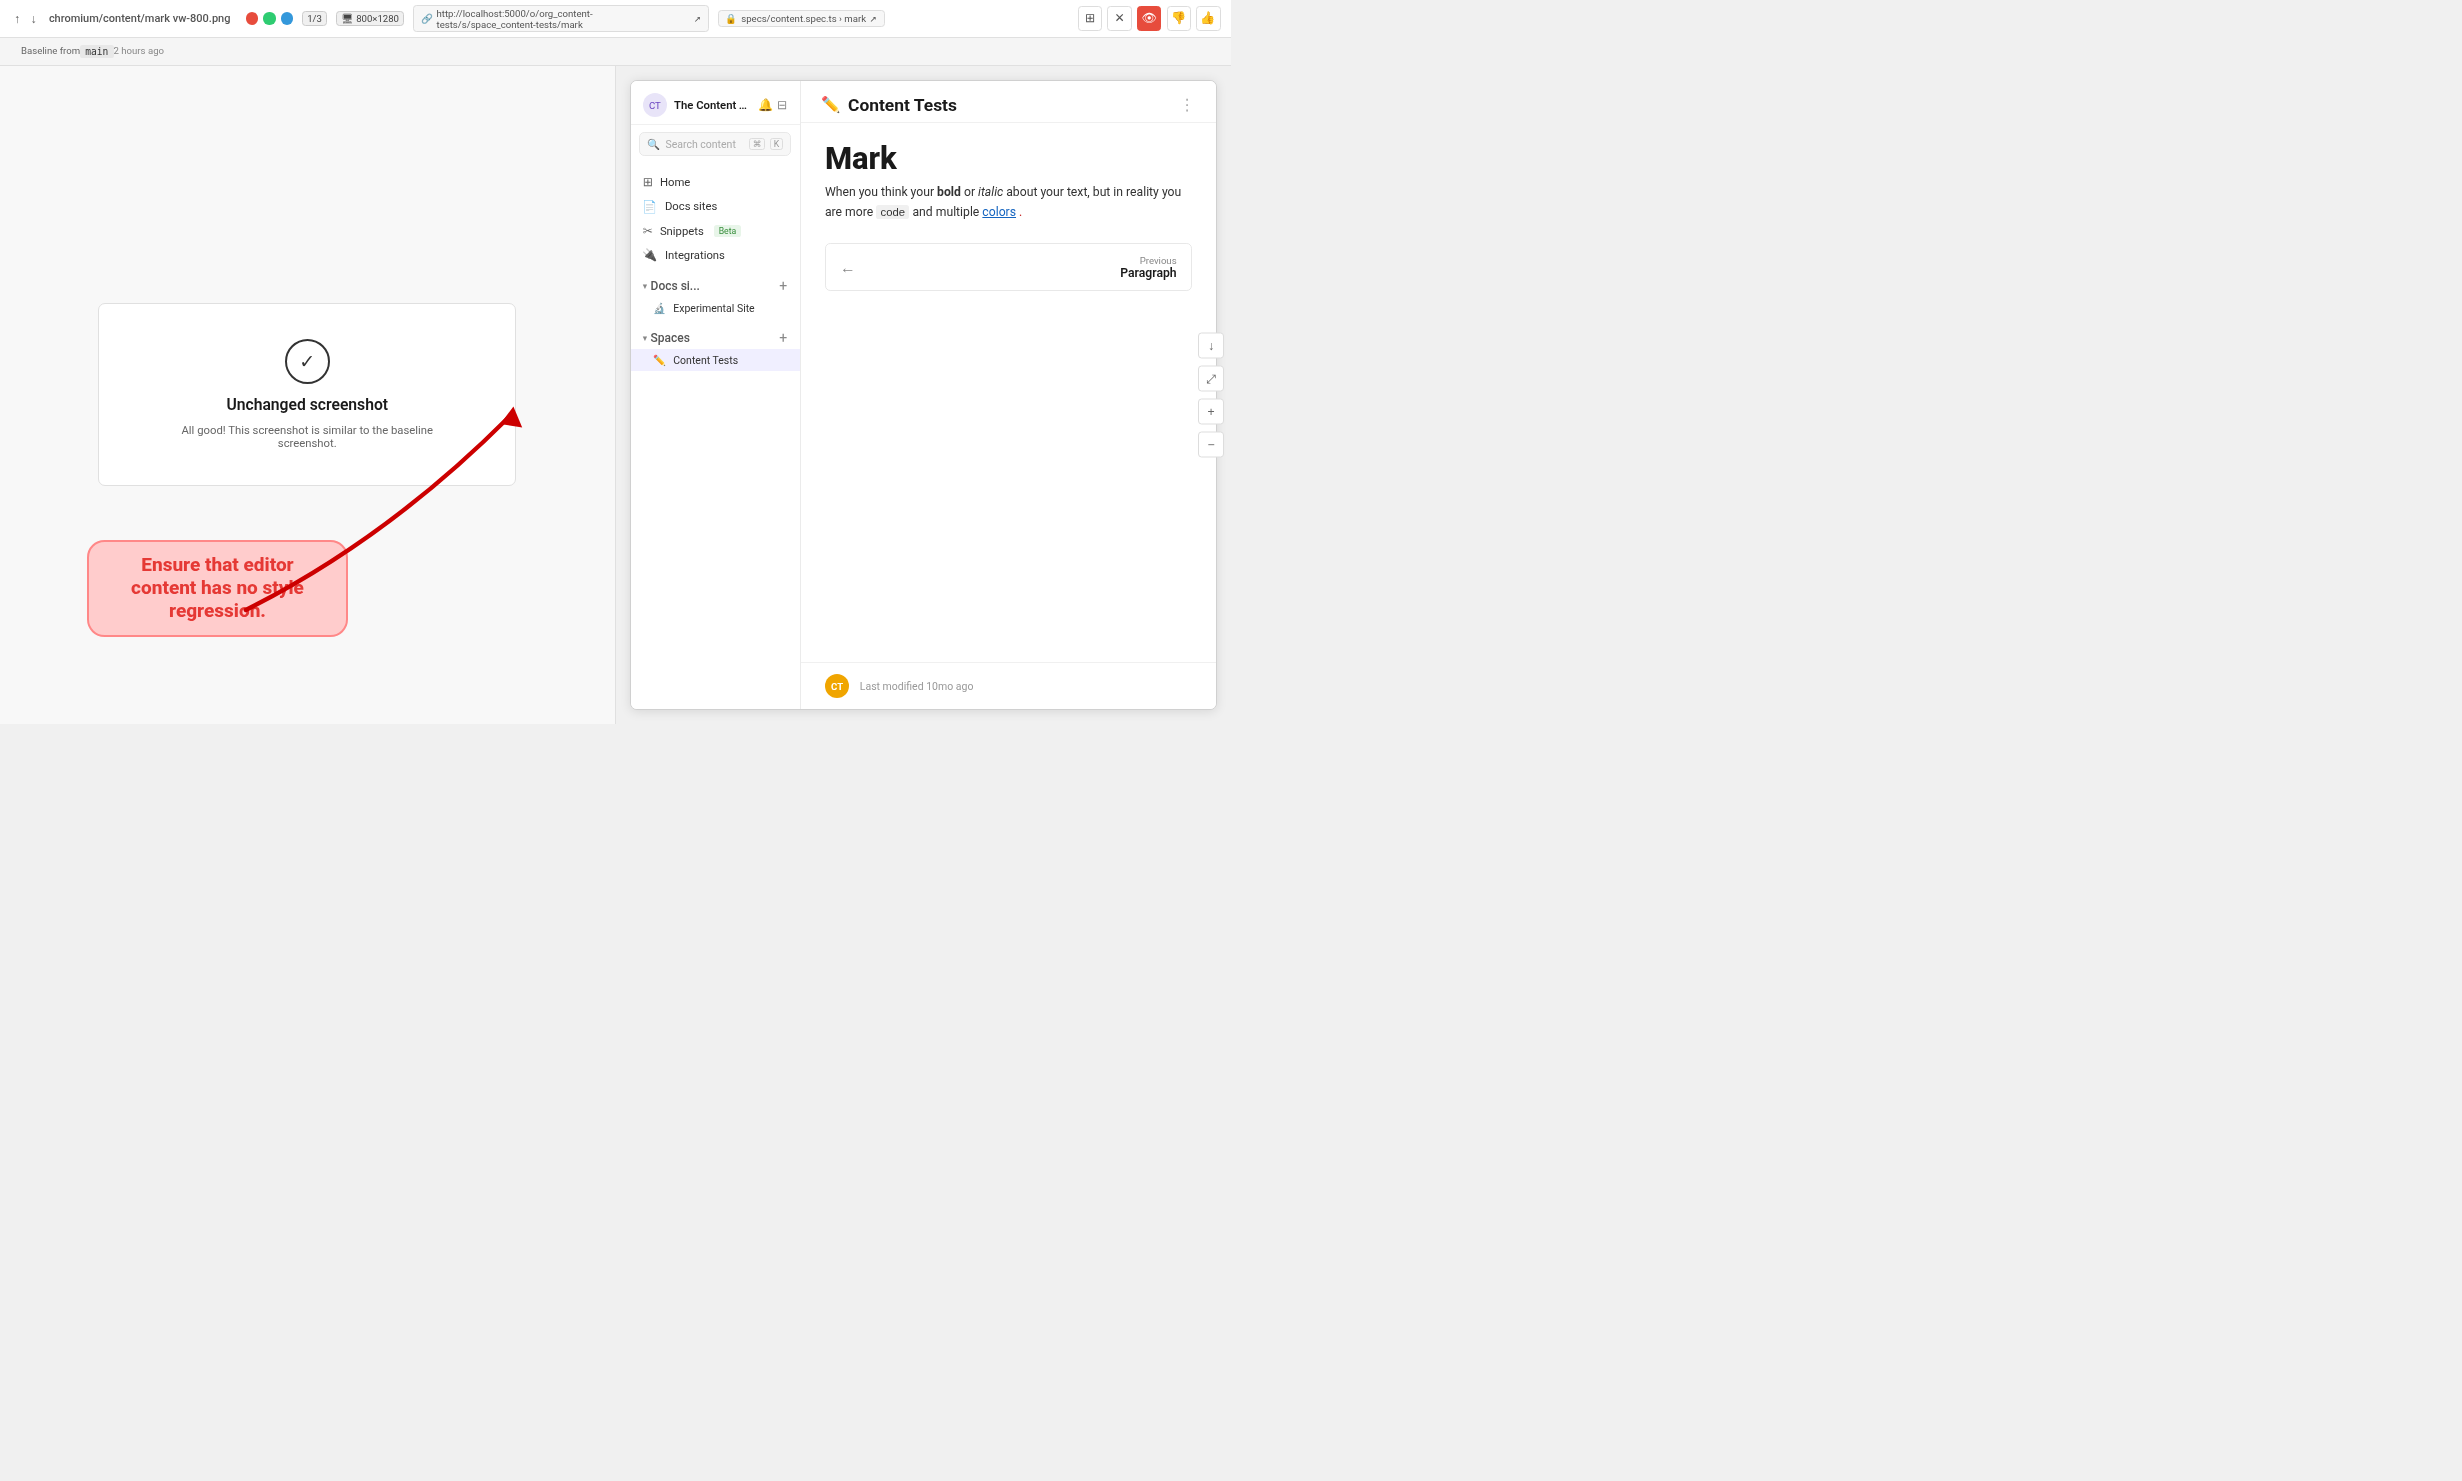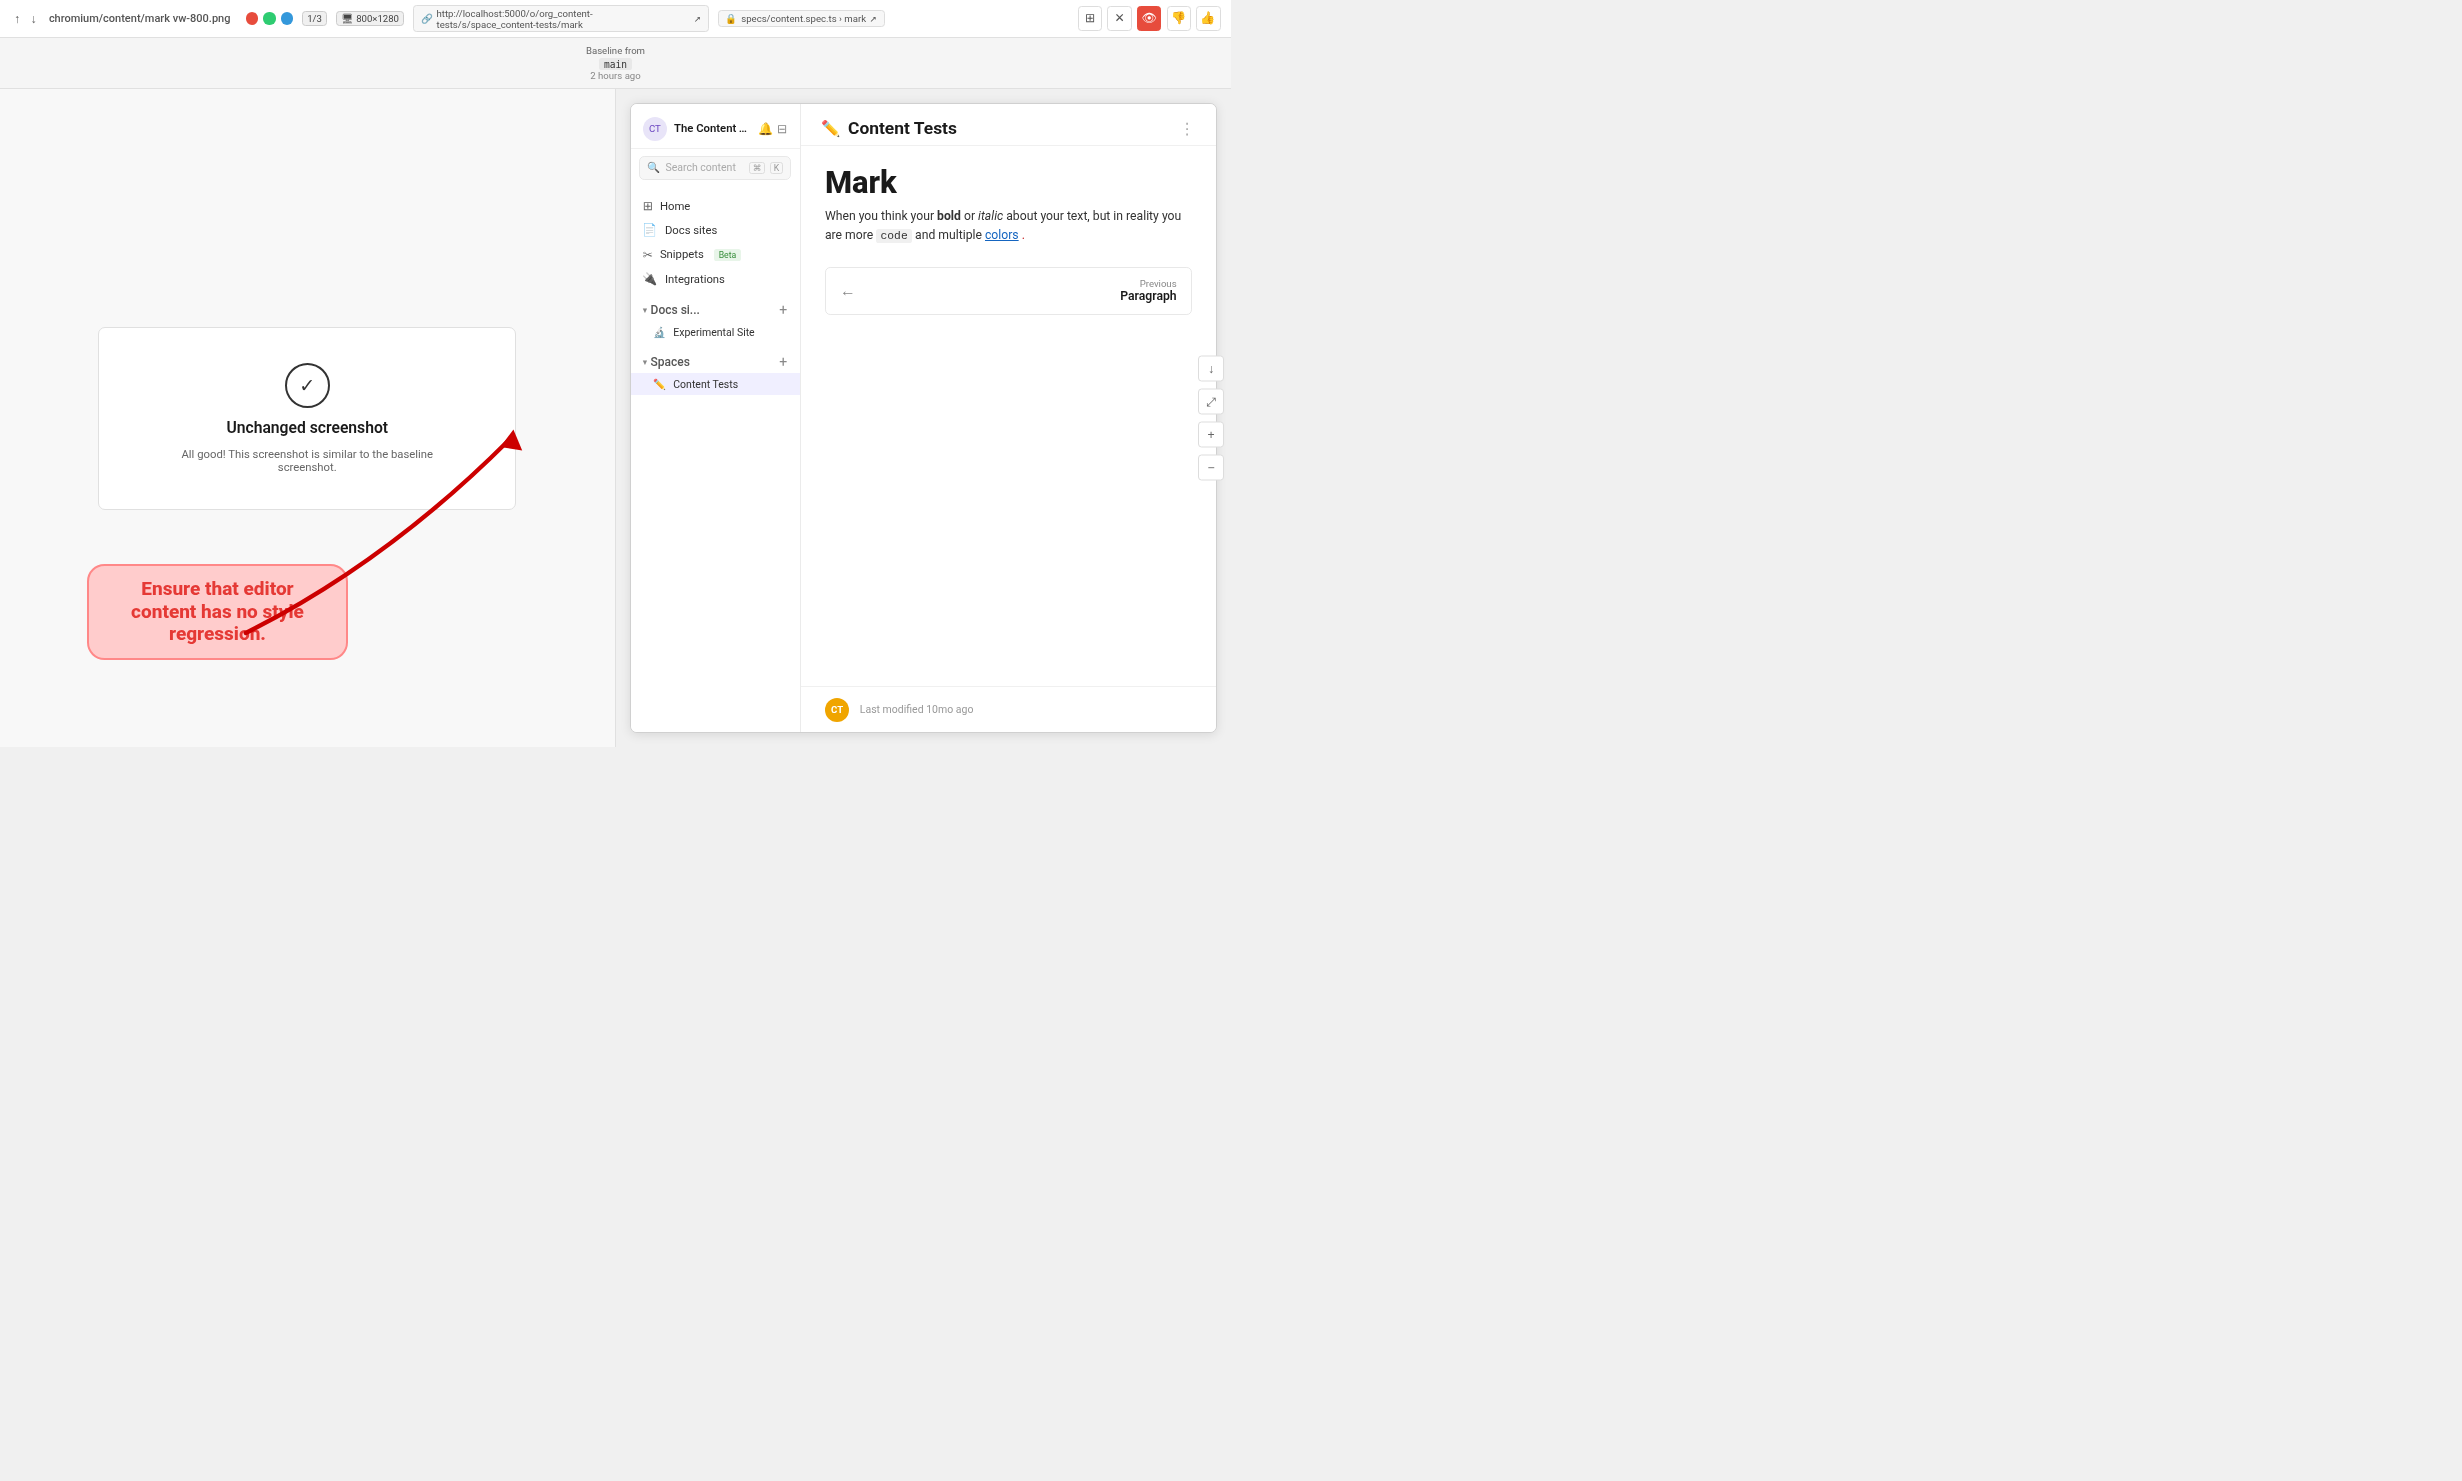--- a/index.html
+++ b/index.html
@@ -125,22 +125,21 @@
     .info-bar {
       display: flex;
       background: #f5f5f5;
       border-bottom: 0.9px solid #e0e0e0;
       padding: 7px 21px;
       gap: 0;
     }
     .info-section {
       flex: 1;
       display: flex;
-      flex-direction: column;
-      align-items: center;
+      flex-direction: row;
     }
     .info-label {
       font-size: 9.6px;
       color: #666;
       margin-bottom: 1.7px;
     }
     .info-branch {
       background: #e8e8e8;
       border-radius: 2.6px;
       padding: 0.9px 5.2px;
@@ -411,21 +410,21 @@
       color: #333;
       line-height: 1.6;
       margin-bottom: 21px;
     }
     .page-text strong { font-weight: 700; }
     .page-text em { }
     .page-text code {
       background: #f0f0f0;
       border-radius: 2.6px;
       padding: 0.9px 4.4px;
-      font-family: Liberation Mono, monospace;
+      font-family: Liberation Sans, sans-serif;
       font-size: 11.3px;
       text-align: center;
     }
     .text-color-blue { color: #1565c0; text-decoration: underline; }
     .text-color-red { color: #c62828; }
 
     
     .nav-cards {
       display: flex;
       flex-direction: column;

